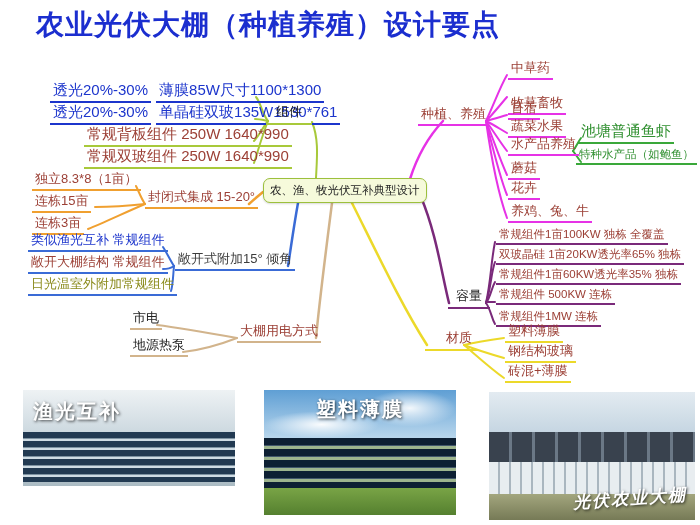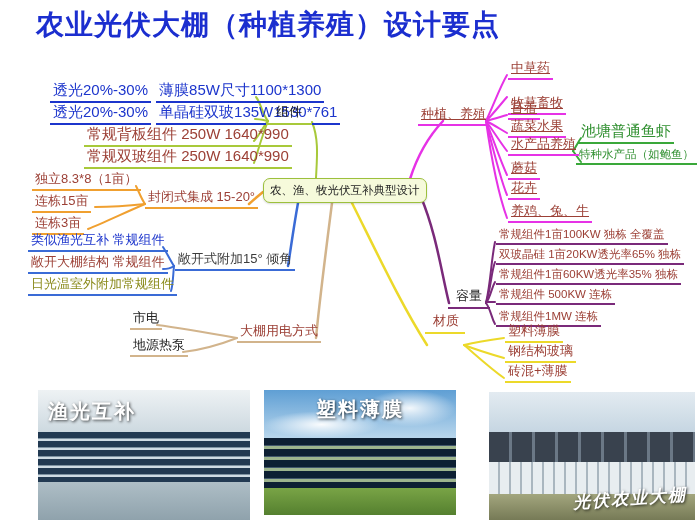--- a/index.html
+++ b/index.html
@@ -9,21 +9,21 @@
          letter-spacing:1px;white-space:nowrap;}
   svg.links{position:absolute;left:0;top:0;pointer-events:none;}
   svg.links path{fill:none;stroke-linecap:round;}
   .item,.bnode{position:absolute;white-space:nowrap;border-bottom:2px solid;padding:0 3px 1px 3px;}
   .row{position:absolute;white-space:nowrap;}
   .row .seg{display:inline-block;border-bottom:2px solid;padding:0 3px 1px 3px;margin-right:5px;}
   .f12{font-size:15px;} .f13{font-size:13px;} .f11{font-size:11.5px;}
   .c-blue{color:#1c35cc;} .c-maroon{color:#9c4036;} .c-olive{color:#8a8a1a;}
   .c-green{color:#2f8f2f;} .c-black{color:#222;} .c-dark{color:#3c3c3c;}
   .u-green{border-color:#a8c93a;} .u-orange{border-color:#f0a030;} .u-blue{border-color:#3a6bd6;}
-  .u-tan{border-color:#d2b48c;} .u-magenta{border-color:#e632e6;text-decoration:underline;} .u-purple{border-color:#7a2a7a;}
+  .u-tan{border-color:#d2b48c;} .u-magenta{border-color:#e632e6;} .u-purple{border-color:#7a2a7a;}
   .u-yellow{border-color:#ecd92a;} .u-aqua{border-color:#3aa83a;}
   .center-node{position:absolute;left:263px;top:178px;font-size:11.5px;color:#222;
                background:#f6fadb;border:1px solid #9cc03c;border-radius:7px;
                padding:4px 6px;white-space:nowrap;box-shadow:0 1px 2px rgba(0,0,0,.15);}
   .photo{position:absolute;overflow:hidden;}
   .photo .layer{position:absolute;left:0;width:100%;}
   .photo-label{position:absolute;color:#fff;font-weight:bold;letter-spacing:2px;
                text-shadow:1px 1px 3px rgba(0,0,0,.75);}
   
   .p1-sky{top:0;height:42px;background:linear-gradient(#eef2f4,#cdd9e0);}
@@ -147,26 +147,26 @@
   <div class="item f12 c-green u-aqua" style="left:578px;top:122px">池塘普通鱼虾</div>
   <div class="item f11 c-green u-aqua" style="left:576px;top:147px">特种水产品（如鲍鱼）</div>
 
   <div class="bnode f13 c-black u-purple" style="left:448px;top:287px;padding:0 8px 2px 8px">容量</div>
   <div class="item f11 c-maroon u-purple" style="left:496px;top:227px">常规组件1亩100KW 独栋 全覆盖</div>
   <div class="item f11 c-maroon u-purple" style="left:496px;top:247px">双玻晶硅 1亩20KW透光率65% 独栋</div>
   <div class="item f11 c-maroon u-purple" style="left:496px;top:267px">常规组件1亩60KW透光率35% 独栋</div>
   <div class="item f11 c-maroon u-purple" style="left:496px;top:287px">常规组件 500KW 连栋</div>
   <div class="item f11 c-maroon u-purple" style="left:496px;top:309px">常规组件1MW 连栋</div>
 
-  <div class="bnode f13 c-maroon u-yellow" style="left:425px;top:312px;padding:0 6px 2px 8px">材质</div>
+  <div class="bnode f13 c-maroon u-yellow" style="left:425px;top:329px;padding:0 6px 2px 21px">材质</div>
   <div class="item f13 c-maroon u-yellow" style="left:505px;top:322px">塑料薄膜</div>
   <div class="item f13 c-maroon u-yellow" style="left:505px;top:342px">钢结构玻璃</div>
   <div class="item f13 c-maroon u-yellow" style="left:505px;top:362px">砖混+薄膜</div>
 
-  <div class="photo" style="left:38px;top:390px;width:212px;height:134px">
+  <div class="photo" style="left:23px;top:390px;width:212px;height:96px">
     <div class="layer p1-sky"></div>
     <div class="layer p1-panels"></div>
     <div class="layer p1-water"></div>
     <span class="photo-label" style="left:10px;top:8px;font-size:20px">渔光互补</span>
   </div>
   <div class="photo" style="left:264px;top:390px;width:192px;height:125px">
     <div class="layer p2-sky"></div>
     <div class="layer p2-panels"></div>
     <div class="layer p2-grass"></div>
     <span class="photo-label" style="left:50%;transform:translateX(-50%);top:6px;font-size:20px">塑料薄膜</span>

